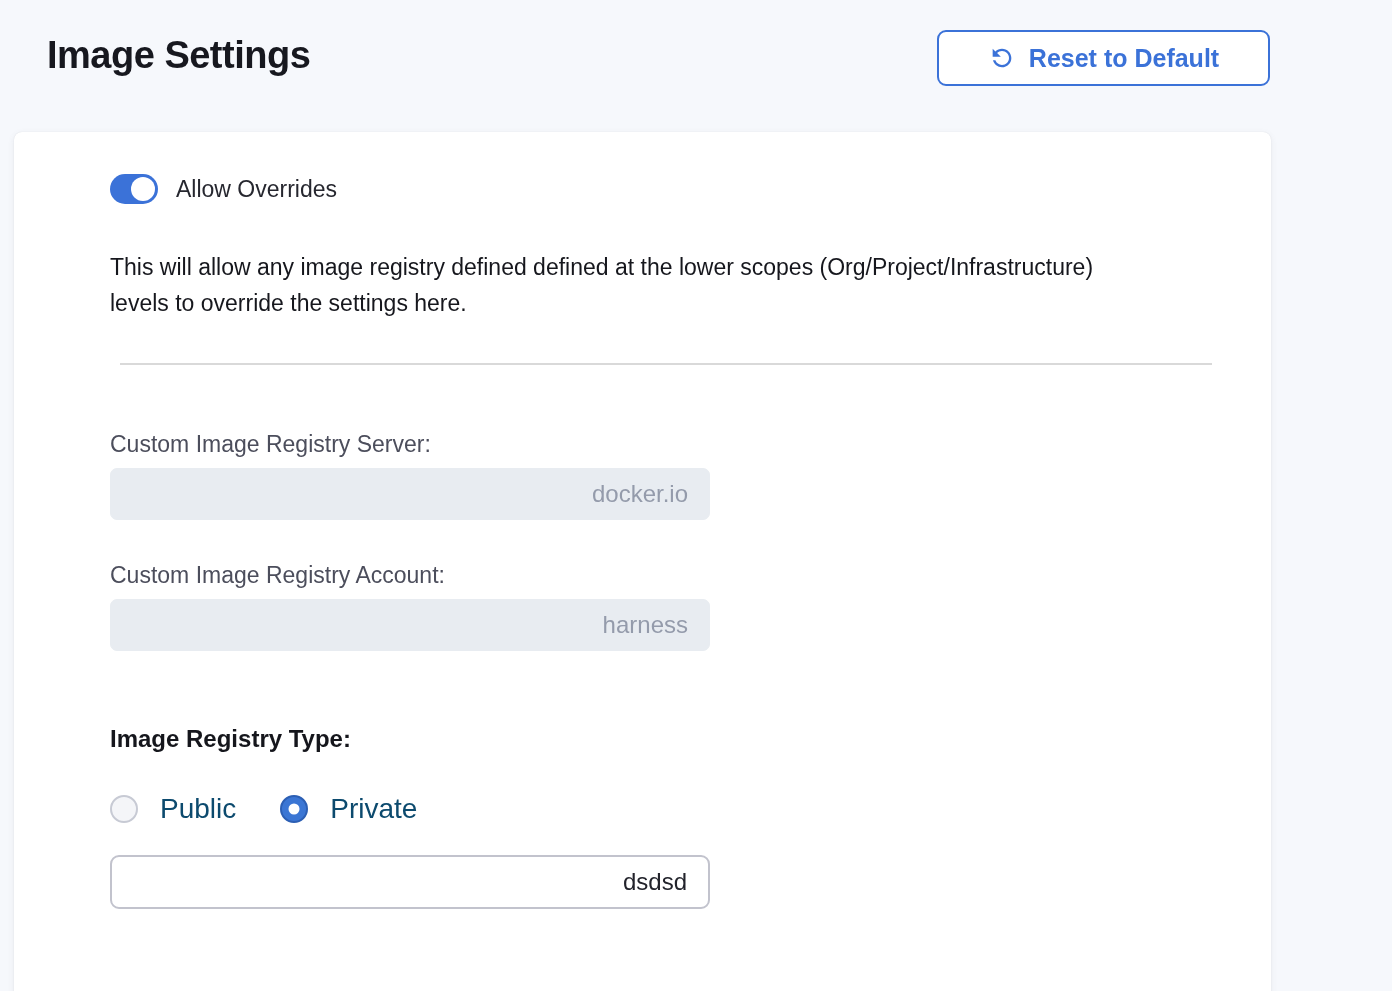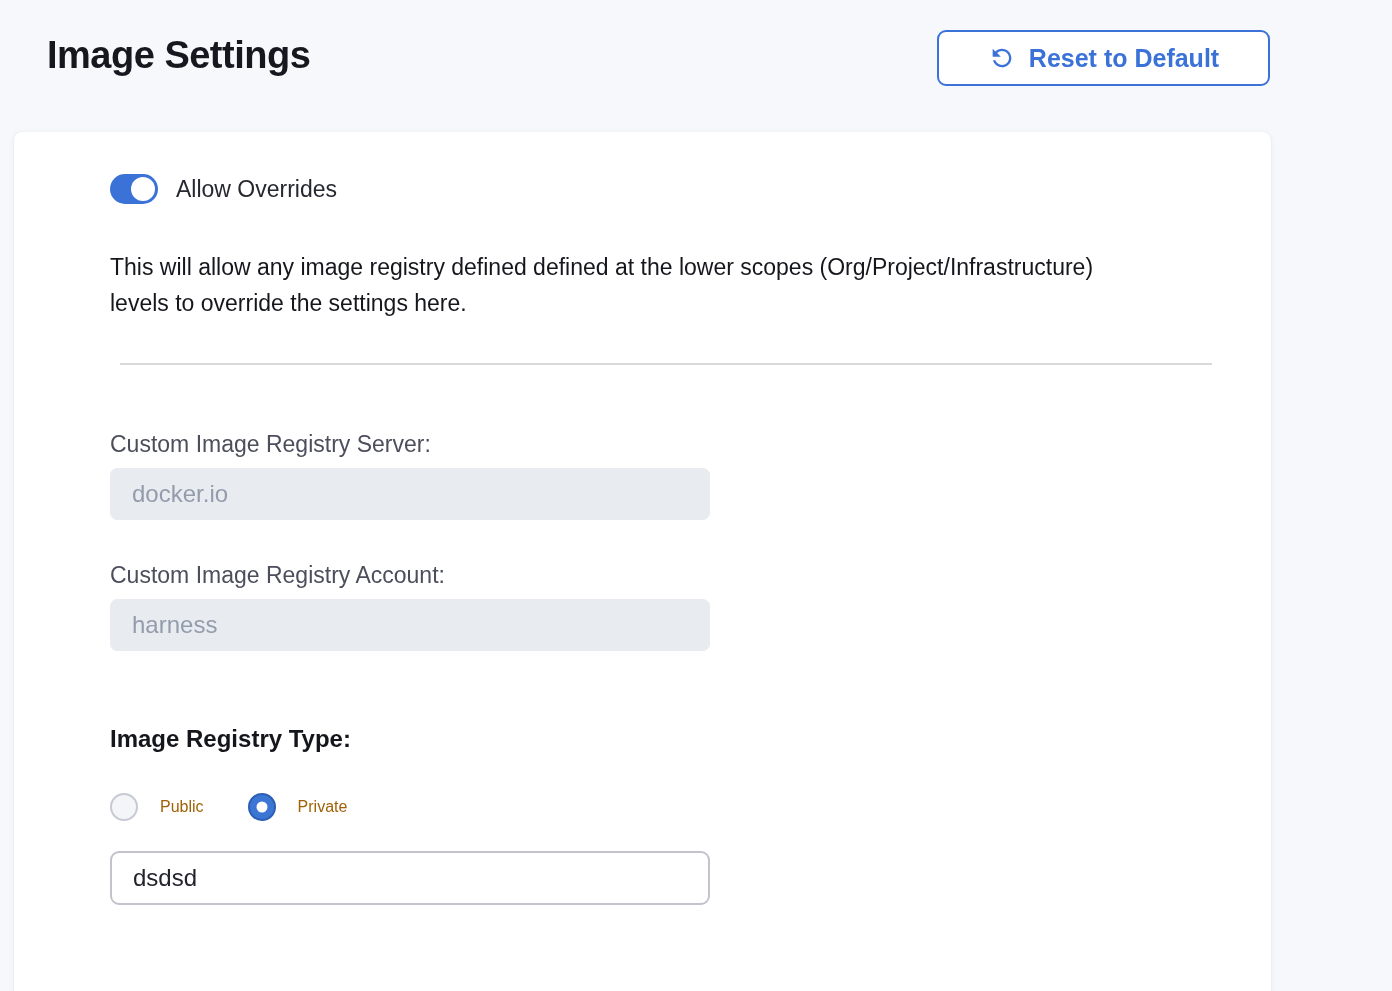--- a/index.html
+++ b/index.html
@@ -55,21 +55,21 @@
   .description div { font-size:23px; line-height:36px; color:#16171d; white-space:nowrap; }
 
   
   .divider { height:2px; width:1092px; margin:0 0 66px 10px; background:#d9d9d9; border:none; }
 
   
   .field-label { font-size:23px; color:#4c4e5c; margin-bottom:10px; }
   .text-input {
     display:block; width:600px; height:52px;
     font-family:inherit; font-size:24px; padding:0 21px;
-    border-radius:7px; outline:none;
+    border-radius:7px; outline:none;text-align:right;
   }
   .text-input:disabled {
     background:#e8ecf1; border:1px solid #e8ecf1; color:#949bab;
     -webkit-text-fill-color:#949bab; opacity:1;
   }
   .mb-42 { margin-bottom:42px; }
   .mb-74 { margin-bottom:74px; }
 
   .section-label { font-size:24px; font-weight:700; color:#15161c; margin-bottom:40px; }
 
@@ -77,21 +77,21 @@
   .radio-row { display:flex; align-items:center; gap:44px; margin-bottom:30px; }
   .radio-item { display:flex; align-items:center; gap:22px; cursor:pointer; }
   .radio-circle { width:28px; height:28px; border-radius:50%; flex:0 0 auto; }
   .radio-circle.unchecked { background:#f4f5f8; border:2px solid #c7cad4; }
   .radio-circle.checked { background:#3b76d4; border:2px solid #2c5fb4; position:relative; }
   .radio-circle.checked::after {
     content:""; position:absolute; top:50%; left:50%;
     width:11px; height:11px; border-radius:50%; background:#ffffff;
     transform:translate(-50%,-50%);
   }
-  .radio-label { font-size:16px; color:#a16207; }
+  .radio-label { font-size:28px; color:#0c4a6e; }
 
   
   .secret-input {
     background:#ffffff; border:2px solid #c2c3cd; border-radius:9px;
     height:54px; color:#22232b;
   }
 </style>
 </head>
 <body>
 

